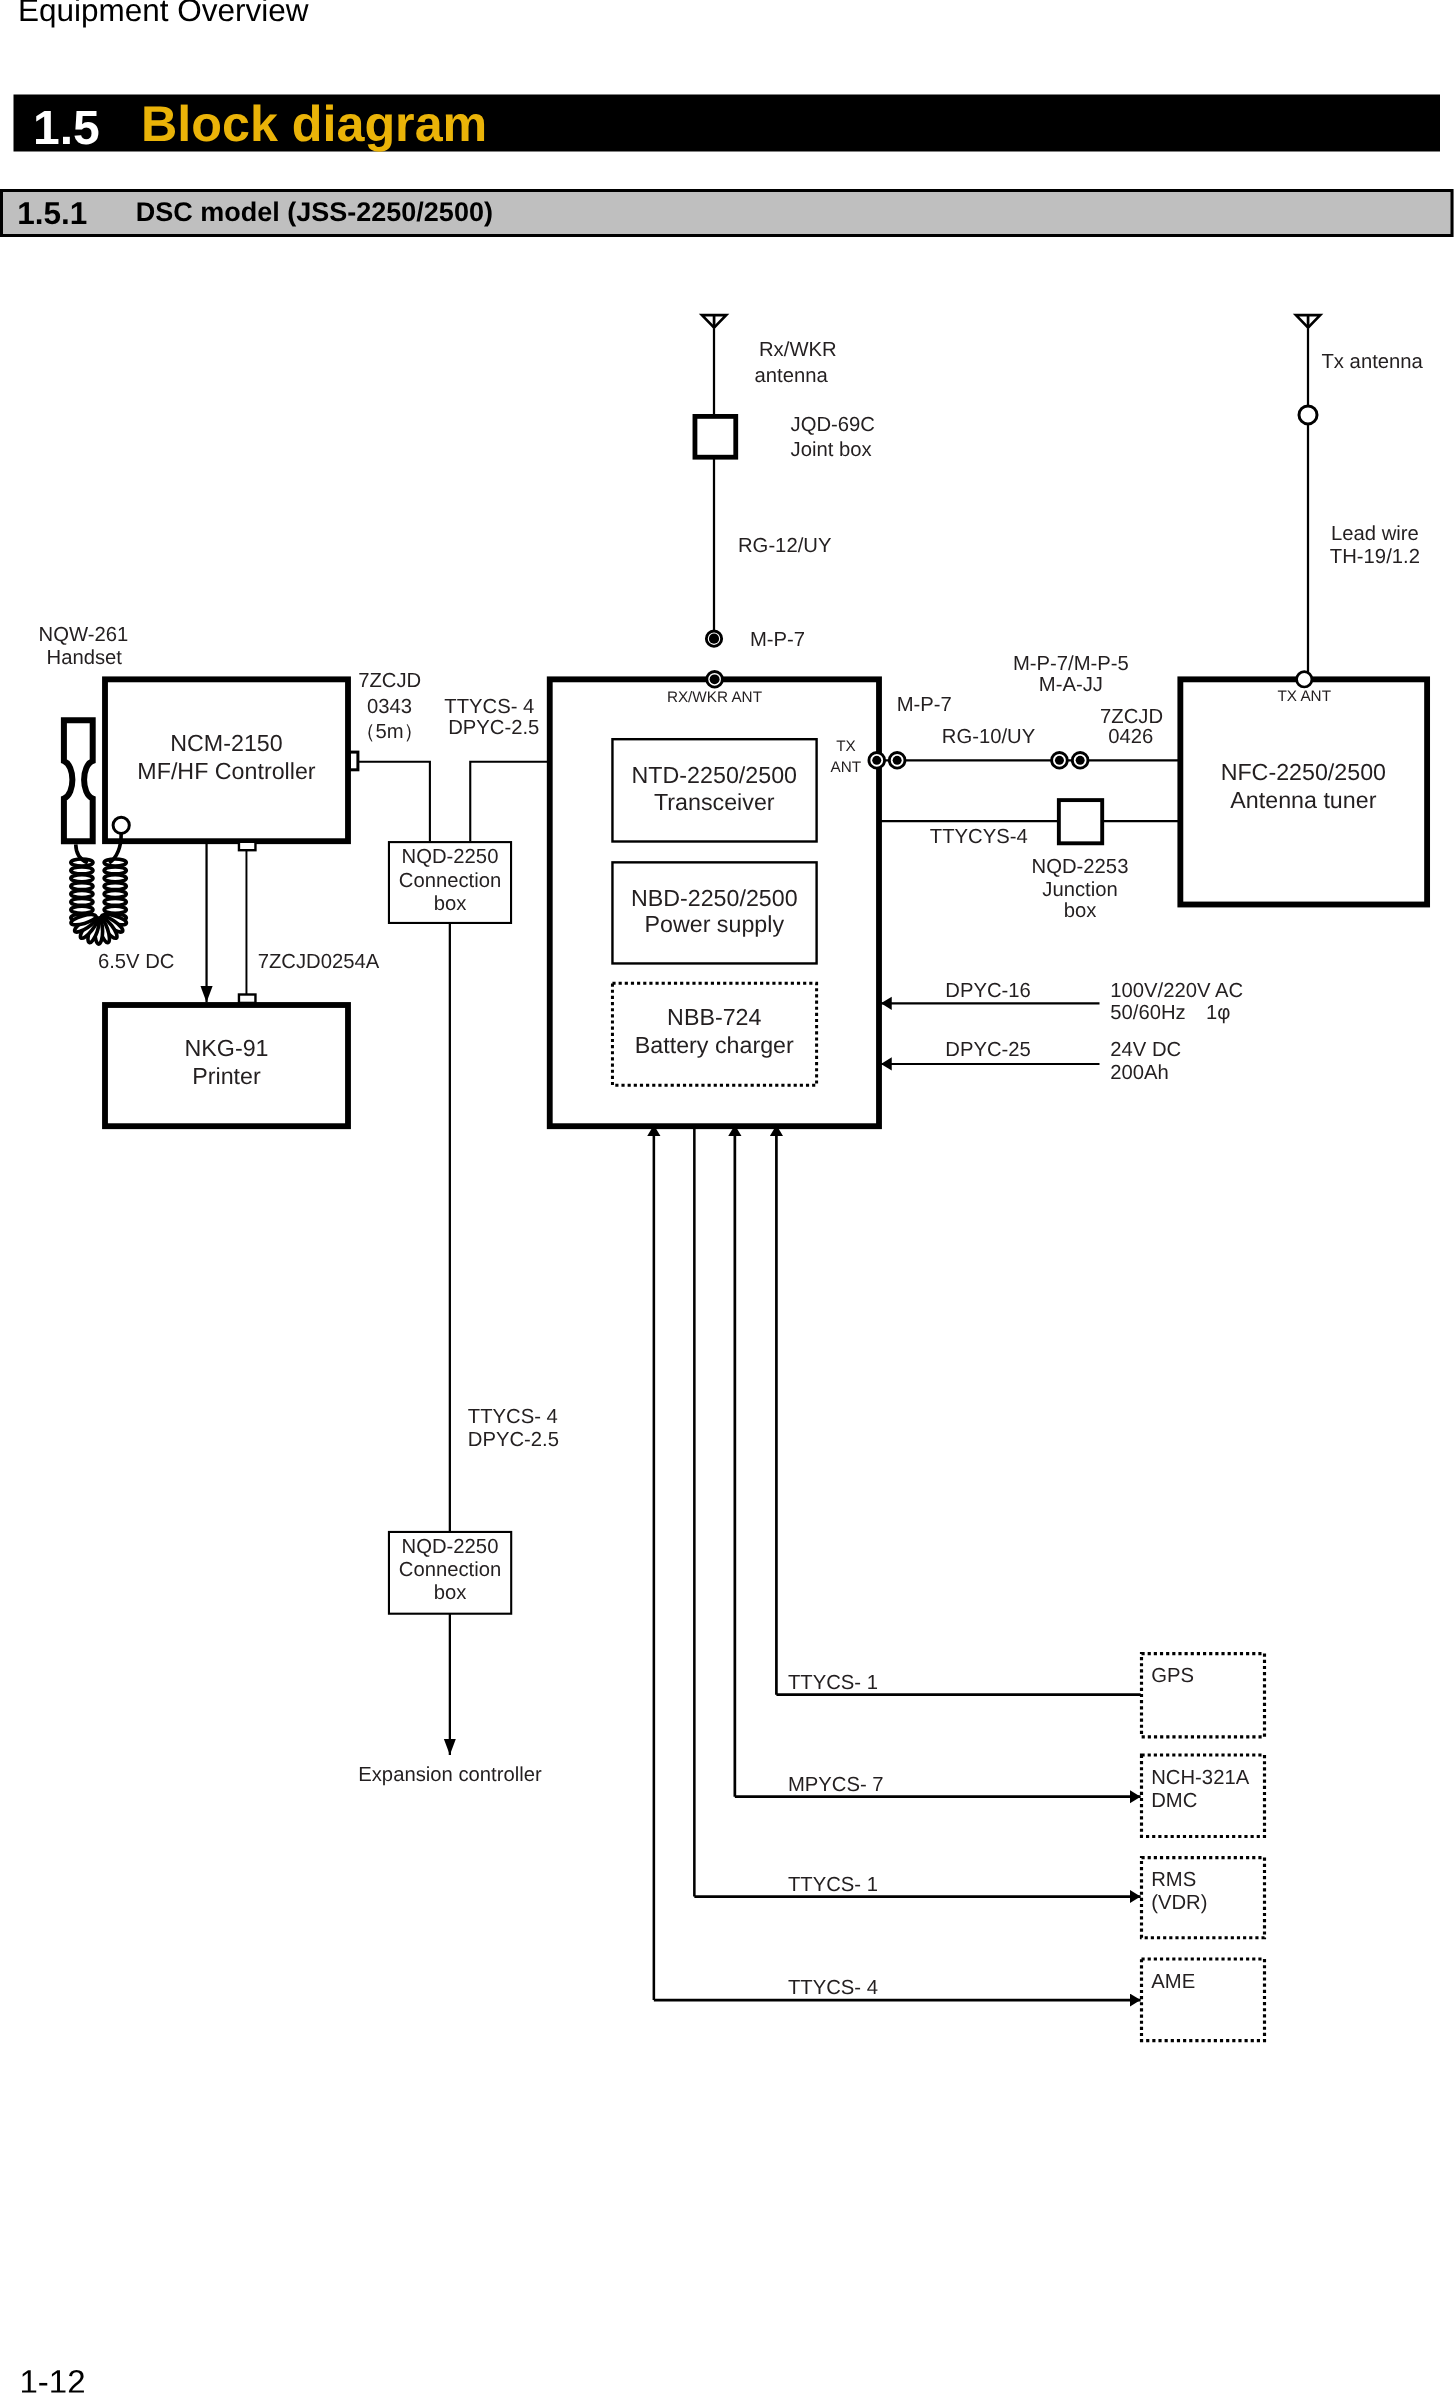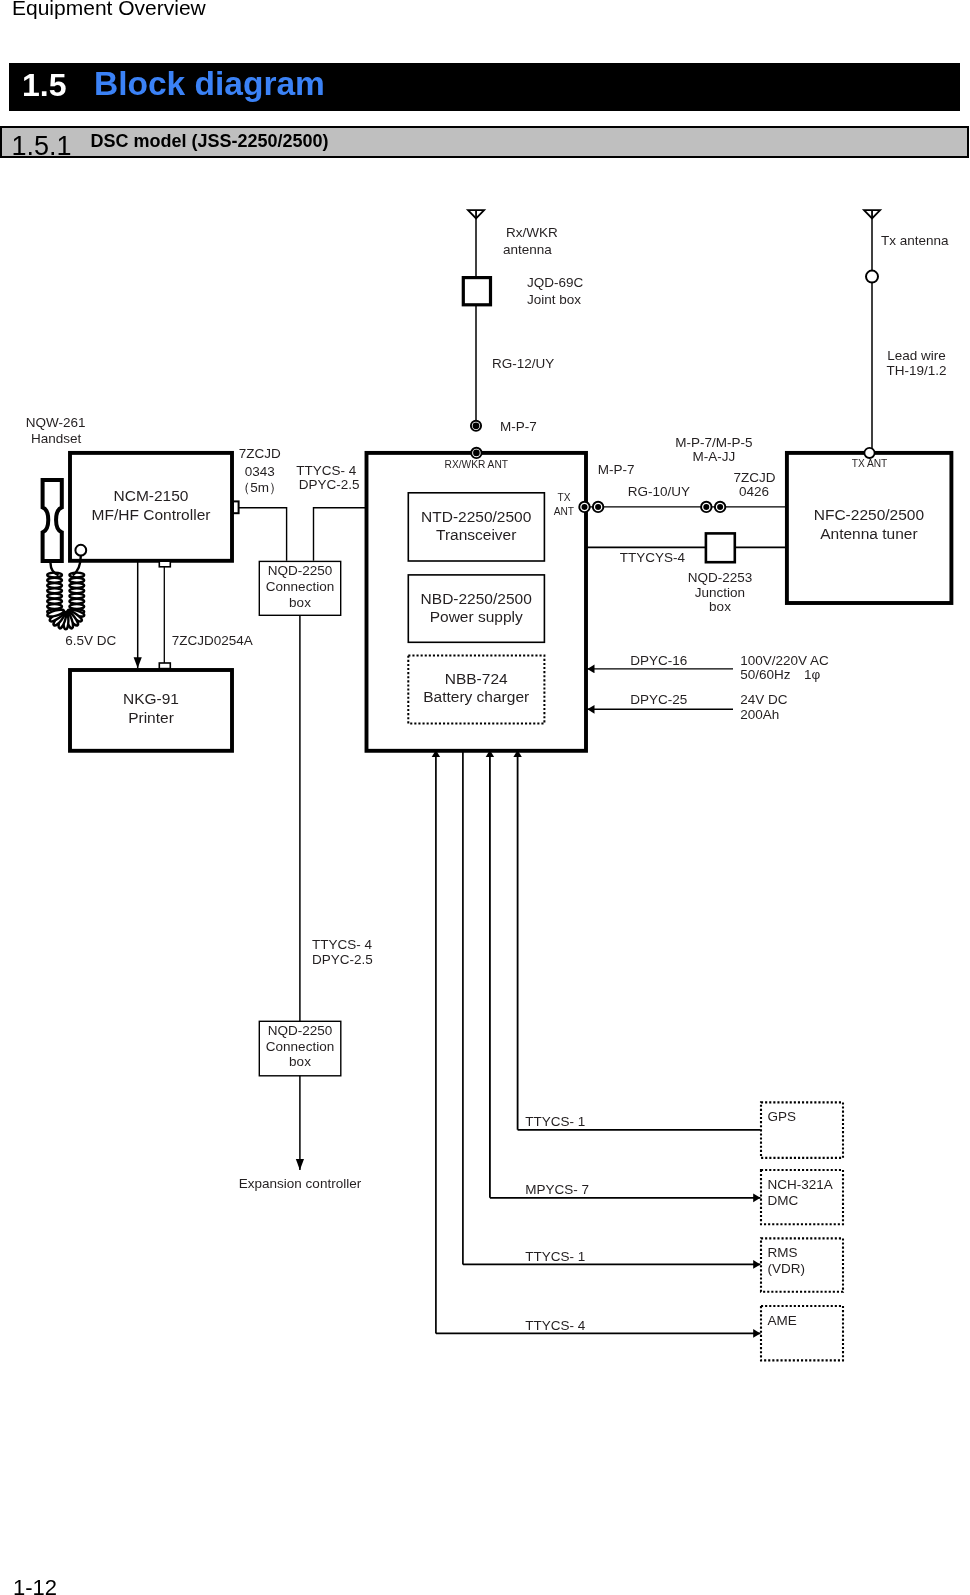--- a/index.html
+++ b/index.html
@@ -1,25 +1,25 @@
 <!DOCTYPE html>
 <html><head>
 <meta charset="utf-8">
 <style>
   html,body{margin:0;padding:0;}
   body{width:970px;height:1595px;background:#fff;
        font-family:"Liberation Sans",sans-serif;position:relative;overflow:hidden;}
   .page{position:absolute;left:0;top:0;width:970px;height:1595px;background:#fff;}
   .running-head{position:absolute;left:12px;top:-4px;font-size:21px;color:#000;white-space:pre;}
-  .sec-bar{position:absolute;left:9px;top:63px;width:951px;height:48px;background:#000;}
+  .sec-bar{position:absolute;left:9px;top:63px;width:951px;height:38px;background:#000;}
   .sec-bar .sec-num{position:absolute;left:13px;top:3.5px;color:#fff;font-size:32px;font-weight:bold;}
-  .sec-bar .sec-title{position:absolute;left:85px;top:1.5px;color:#3b82f6;font-size:33.5px;font-weight:bold;}
+  .sec-bar .sec-title{position:absolute;left:85px;top:1.5px;color:#eab308;font-size:33.5px;font-weight:bold;}
   .sub-bar{position:absolute;left:0px;top:125.8px;width:969px;height:31.8px;background:#bfbfbf;
            border:2.6px solid #000;box-sizing:border-box;}
-  .sub-bar .sub-num{position:absolute;left:9.5px;top:3px;color:#000;font-size:27px;font-weight:normal;text-align:right;}
+  .sub-bar .sub-num{position:absolute;left:9.5px;top:3px;color:#000;font-size:21px;font-weight:bold;text-align:right;}
   .sub-bar .sub-title{position:absolute;left:88.5px;top:3px;color:#000;font-size:18px;font-weight:bold;}
   .page-num{position:absolute;left:13px;top:1575px;font-size:22px;color:#000;}
   #diagram{position:absolute;left:0;top:0;}
   #diagram text{font-family:"Liberation Sans",sans-serif;fill:#231f20;}
 </style>
 </head>
 <body>
 
 <div class="page">
   <div class="running-head">Equipment Overview</div>

